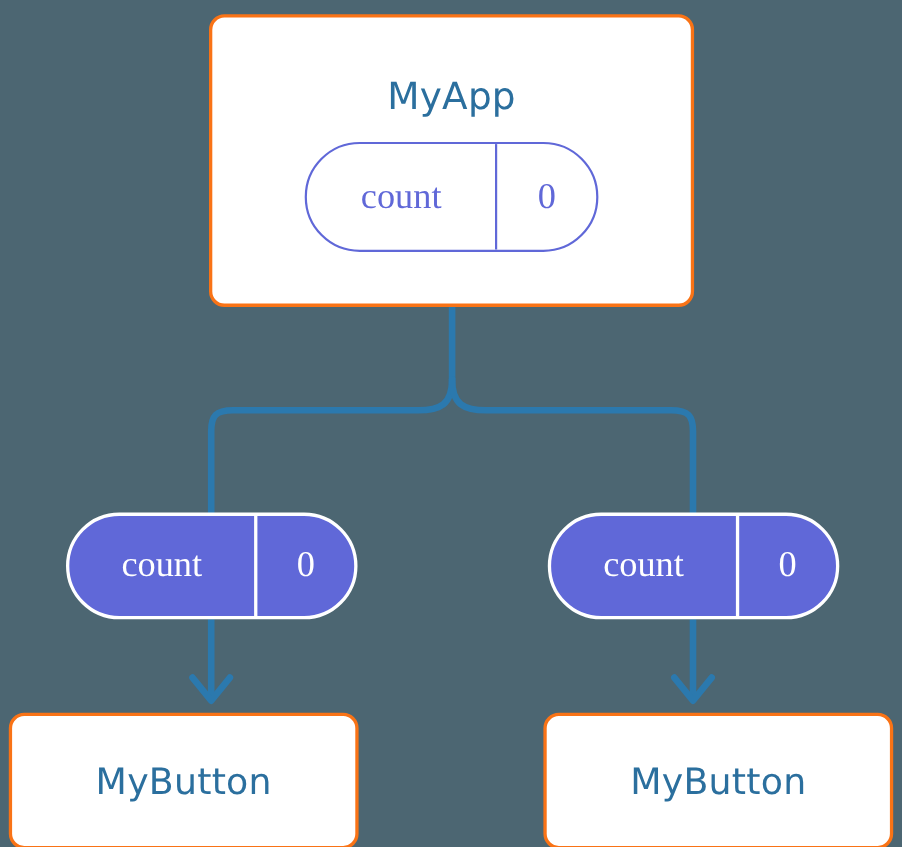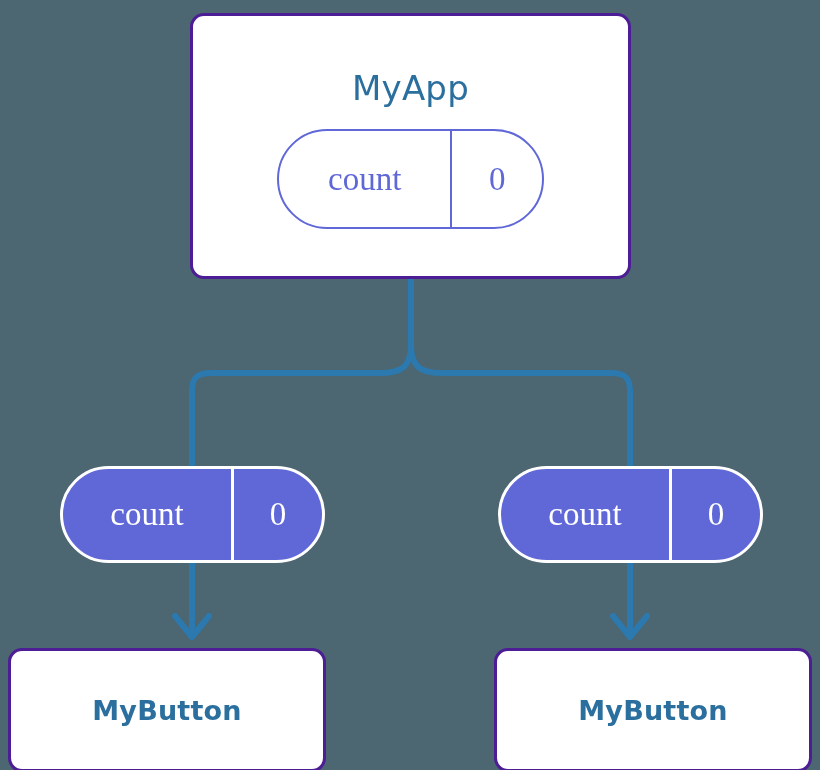--- a/index.html
+++ b/index.html
@@ -23,21 +23,21 @@
     left: 0;
     top: 0;
     width: 820px;
     height: 770px;
   }
 
   
   .comp-box {
     position: absolute;
     background: #ffffff;
-    border: 3px solid #4c1d95;
+    border: 3px solid #f97316;
     border-radius: 14px;
     box-sizing: border-box;
   }
   .comp-title {
     color: #2b6f9e;
     font-size: 34px;
     font-weight: 400;
     letter-spacing: 0.2px;
     text-align: center;
     white-space: nowrap;
@@ -58,21 +58,21 @@
 
   .btn-box {
     width: 318px;
     height: 124px;
     display: flex;
     align-items: center;
     justify-content: center;
   }
   #btn-box-left  { left: 8px;   top: 648px; }
   #btn-box-right { left: 494px; top: 648px; }
-  .btn-title { font-size: 27px; font-weight: bold; }
+  .btn-title { font-size: 33px; }
 
   
   .pill {
     position: absolute;
     display: flex;
     align-items: stretch;
     box-sizing: border-box;
     border-radius: 999px;
     overflow: hidden;
   }

